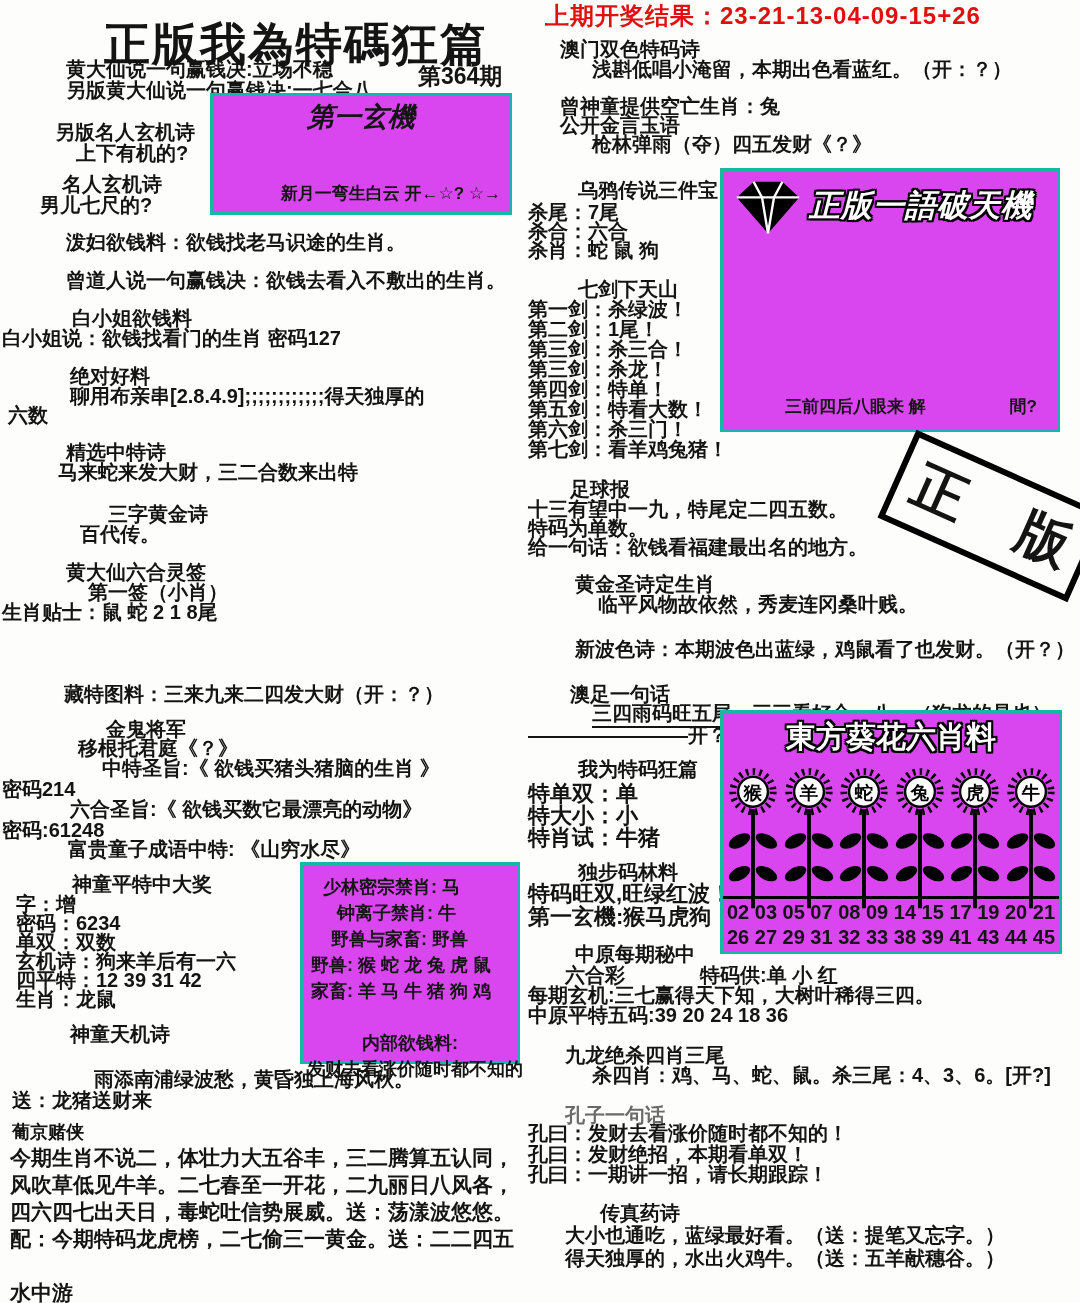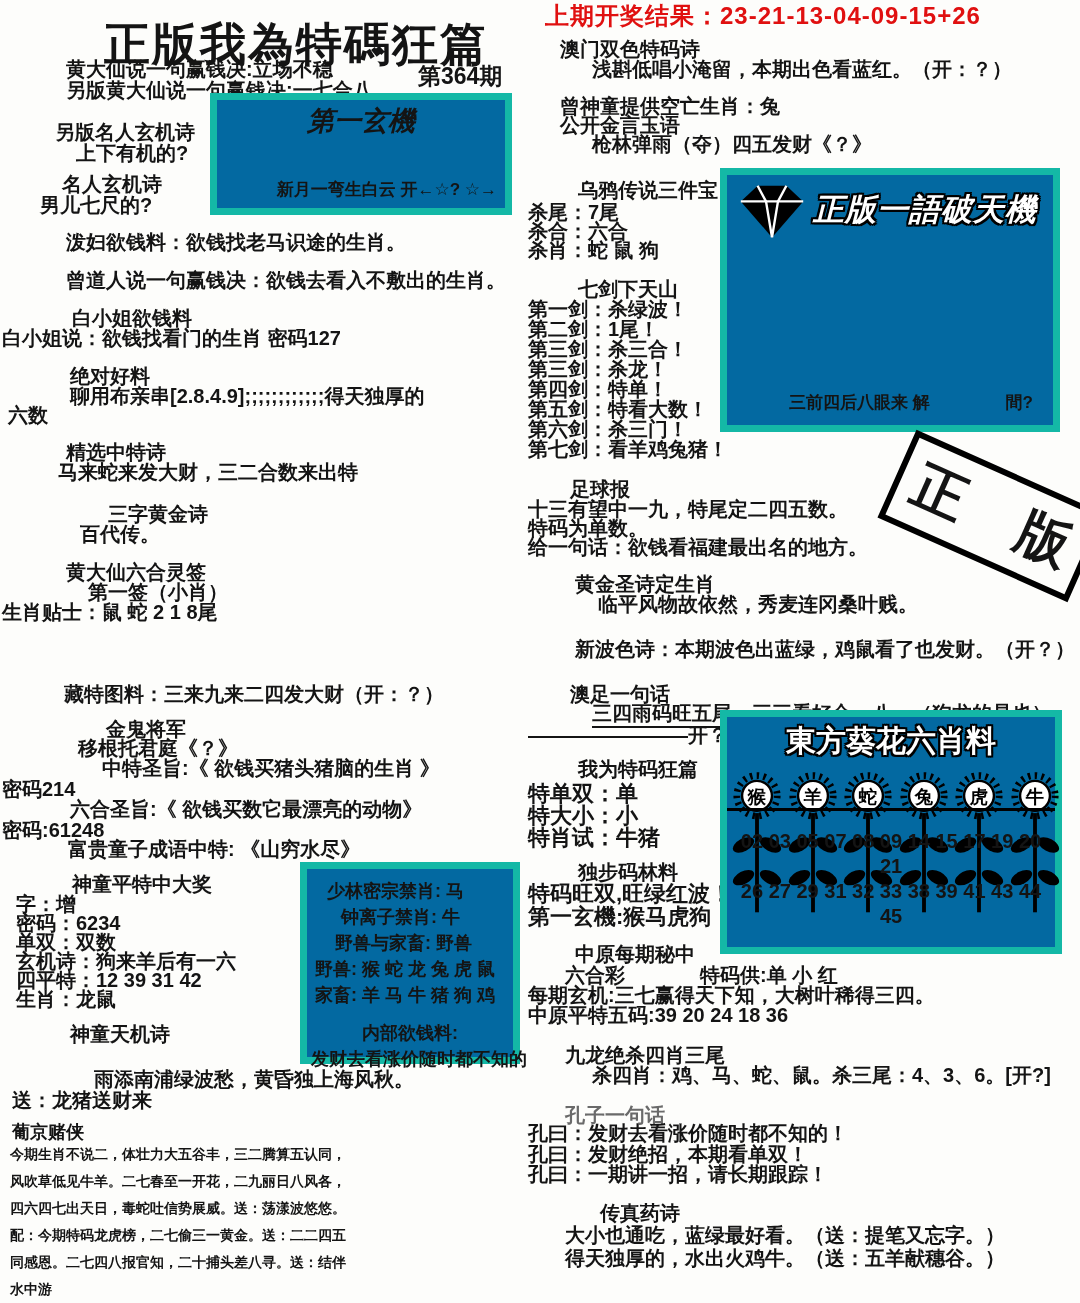--- a/index.html
+++ b/index.html
@@ -1,36 +1,36 @@
 <!DOCTYPE html>
 <html><head>
 <meta charset="utf-8">
 <style>
   html,body{margin:0;padding:0;background:#ffffff;}
   .page{position:relative;width:1080px;height:1303px;background:#fdfdfb;overflow:hidden;
         font-family:"Liberation Sans","DejaVu Sans",sans-serif;color:#141414;}
   .t{position:absolute;white-space:nowrap;font-weight:700;font-size:20px;line-height:1.15;}
-  .fs17{font-size:17px}.fs18{font-size:18px}.fs21{font-size:14px}
+  .fs17{font-size:17px}.fs18{font-size:18px}.fs21{font-size:21px}
   .fs22{font-size:22px}.fs23{font-size:23px}.fs24{font-size:24px}.fs27{font-size:27px}
   .red{color:#e01010;}
   .it{font-style:italic;}
   .faded{color:#6a6a6a;}
   .u{border-bottom:2px solid #141414;padding-bottom:1px;}
-  .box{position:absolute;border:7px solid #14b8a6;background:#0369a1;box-sizing:border-box;}
+  .box{position:absolute;border:3px solid #14b8a6;background:#d946ef;box-sizing:border-box;}
   .title-main{position:absolute;left:104px;top:14px;font-size:46px;font-weight:800;
               letter-spacing:2px;white-space:nowrap;}
   .outline{color:#fff;text-shadow:-2px -2px 0 #000,2px -2px 0 #000,-2px 2px 0 #000,2px 2px 0 #000,
            -2px 0 0 #000,2px 0 0 #000,0 -2px 0 #000,0 2px 0 #000;}
   .stamp{position:absolute;left:888px;top:468px;width:168px;height:84px;border:6px solid #000;
          transform:rotate(24deg);display:flex;align-items:center;justify-content:space-between;
          padding:0 14px;font-size:54px;font-weight:800;box-sizing:content-box;background:transparent;}
   .flower-row{position:absolute;left:4px;top:52px;width:330px;display:flex;justify-content:space-between;}
   .flower{width:52px;height:146px;}
   .numbers{position:absolute;left:0;bottom:0;width:100%;border-top:3px solid #000;
-           text-align:center;font-weight:800;font-size:20px;line-height:1.25;padding:18px 0;}
+           text-align:center;font-weight:800;font-size:20px;line-height:1.25;padding:1px 0;}
   .sun-title{position:absolute;top:4px;width:100%;text-align:center;font-size:30px;font-weight:800;}
   .dia-title{position:absolute;left:86px;top:14px;font-size:31px;font-weight:800;font-style:italic;letter-spacing:1px;}
   .shaolin-line{margin:2px 0 2px 6px;font-size:18px;font-weight:700;white-space:nowrap;}
   .shaolin-center{text-align:center;margin-left:0;}
 </style>
 </head>
 <body>
 
 <div class="page">
 
@@ -80,30 +80,29 @@
   <div class="t" style="left:16px;top:988px">生肖：龙鼠</div>
   <div class="t" style="left:70px;top:1023px">神童天机诗</div>
   <div class="t" style="left:94px;top:1068px">雨添南浦绿波愁，黄昏独上海风秋。</div>
   <div class="t" style="left:12px;top:1089px">送：龙猪送财来</div>
 
   <div class="t fs18" style="left:12px;top:1122px">葡京赌侠</div>
   <div class="t fs21" style="left:10px;top:1146px">今期生肖不说二，体壮力大五谷丰，三二腾算五认同，</div>
   <div class="t fs21" style="left:10px;top:1173px">风吹草低见牛羊。二七春至一开花，二九丽日八风各，</div>
   <div class="t fs21" style="left:10px;top:1200px">四六四七出天日，毒蛇吐信势展威。送：荡漾波悠悠。</div>
   <div class="t fs21" style="left:10px;top:1227px">配：今期特码龙虎榜，二七偷三一黄金。送：二二四五</div>
-  <div class="t fs21" style="left:10px;top:1254px">同感恩。二七四八报官知，二十捕头差八寻。送：结伴</div>
   <div class="t fs21" style="left:10px;top:1281px">水中游</div>
 
   <div class="box" style="left:300px;top:862px;width:220px;height:202px;padding:8px 2px">
     <div class="shaolin-line" style="margin-left:18px">少林密宗禁肖: 马</div>
     <div class="shaolin-line" style="margin-left:32px">钟离子禁肖: 牛</div>
     <div class="shaolin-line" style="margin-left:26px">野兽与家畜: 野兽</div>
     <div class="shaolin-line">野兽: 猴 蛇 龙 兔 虎 鼠</div>
     <div class="shaolin-line">家畜: 羊 马 牛 猪 狗 鸡</div>
-    <div class="shaolin-line shaolin-center" style="margin-top:14px">内部欲钱料:</div>
+    <div class="shaolin-line shaolin-center" style="margin-top:28px">内部欲钱料:</div>
     <div class="shaolin-line" style="margin-left:2px">发财去看涨价随时都不知的</div>
   </div>
 
   <div class="t" style="left:560px;top:38px">澳门双色特码诗</div>
   <div class="t" style="left:592px;top:58px">浅斟低唱小淹留，本期出色看蓝红。（开：？）</div>
   <div class="t" style="left:560px;top:95px">曾神童提供空亡生肖：兔</div>
   <div class="t" style="left:560px;top:114px">公开金言玉语</div>
   <div class="t" style="left:592px;top:133px">枪林弹雨（夺）四五发财《？》</div>
   <div class="t" style="left:578px;top:179px">乌鸦传说三件宝</div>
   <div class="t" style="left:528px;top:201px">杀尾：7尾</div>

